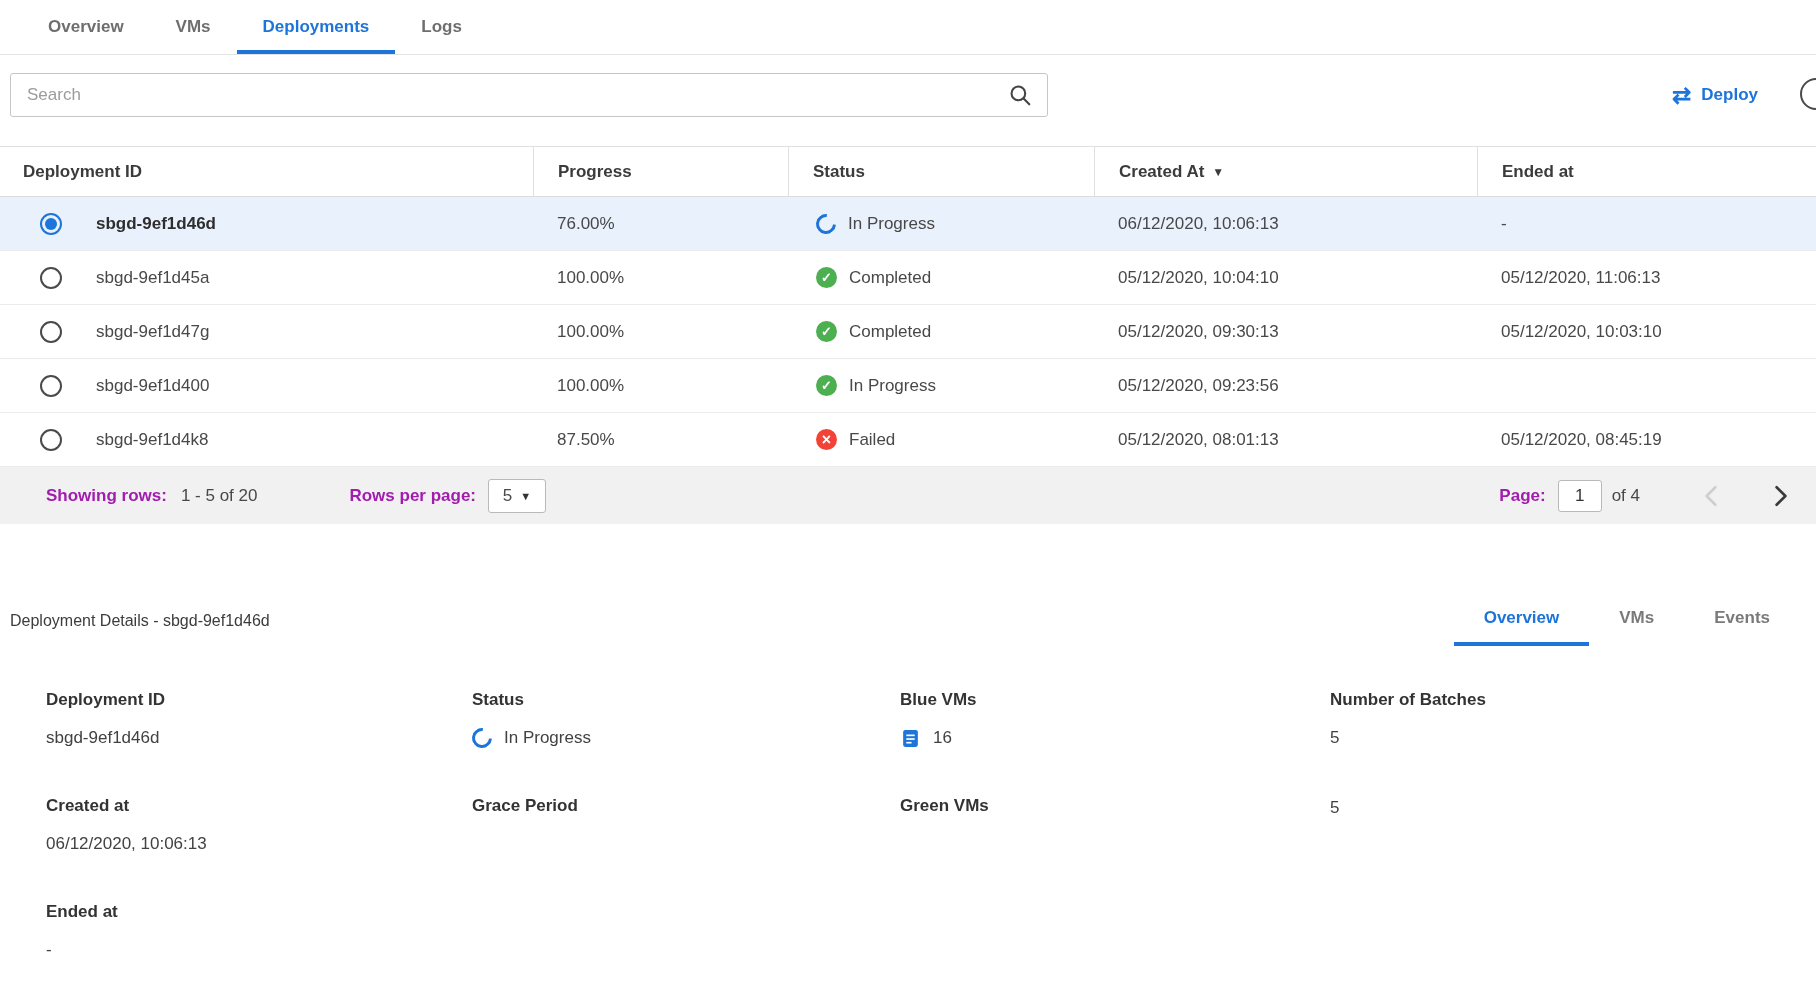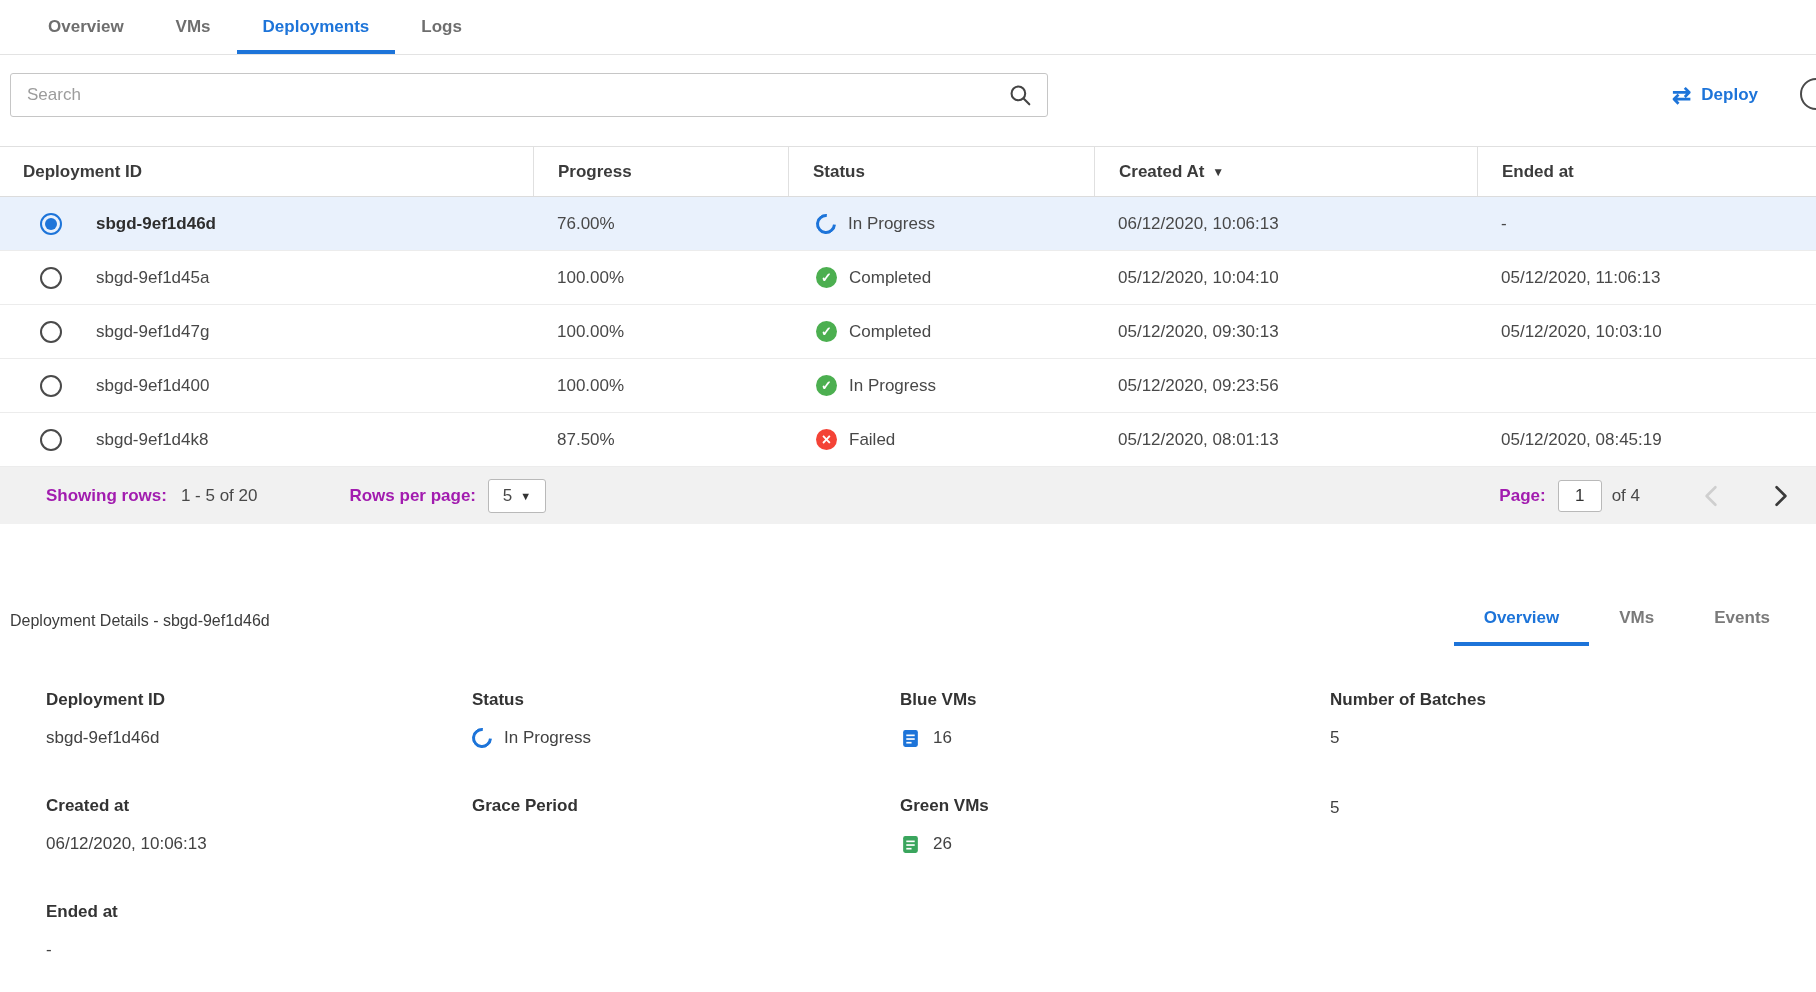--- a/index.html
+++ b/index.html
@@ -304,31 +304,20 @@
     <div class="flabel">Created at</div>
     <div class="fvalue">06/12/2020, 10:06:13</div>
   </div>
 
   <div class="field">
     <div class="flabel">Grace Period</div>
   </div>
 
   <div class="field">
     <div class="flabel">Green VMs</div>
-    <div class="fvalue">
-      <span class="vm-icon">
-        <svg width="21" height="21" viewBox="0 0 20 20">
-          <rect x="3" y="2" width="14" height="16" rx="2" fill="#3aa55d"></rect>
-          <line x1="6" y1="7" x2="14" y2="7" stroke="#fff" stroke-width="1.6"></line>
-          <line x1="6" y1="10.5" x2="14" y2="10.5" stroke="#fff" stroke-width="1.6"></line>
-          <line x1="6" y1="14" x2="11" y2="14" stroke="#fff" stroke-width="1.6"></line>
-        </svg>
-      </span>
-      <span>26</span>
-    </div>
   </div>
 
   <div class="field">
     <div class="fvalue">5</div>
   </div>
 
   <div class="field">
     <div class="flabel">Ended at</div>
     <div class="fvalue">-</div>
   </div>

